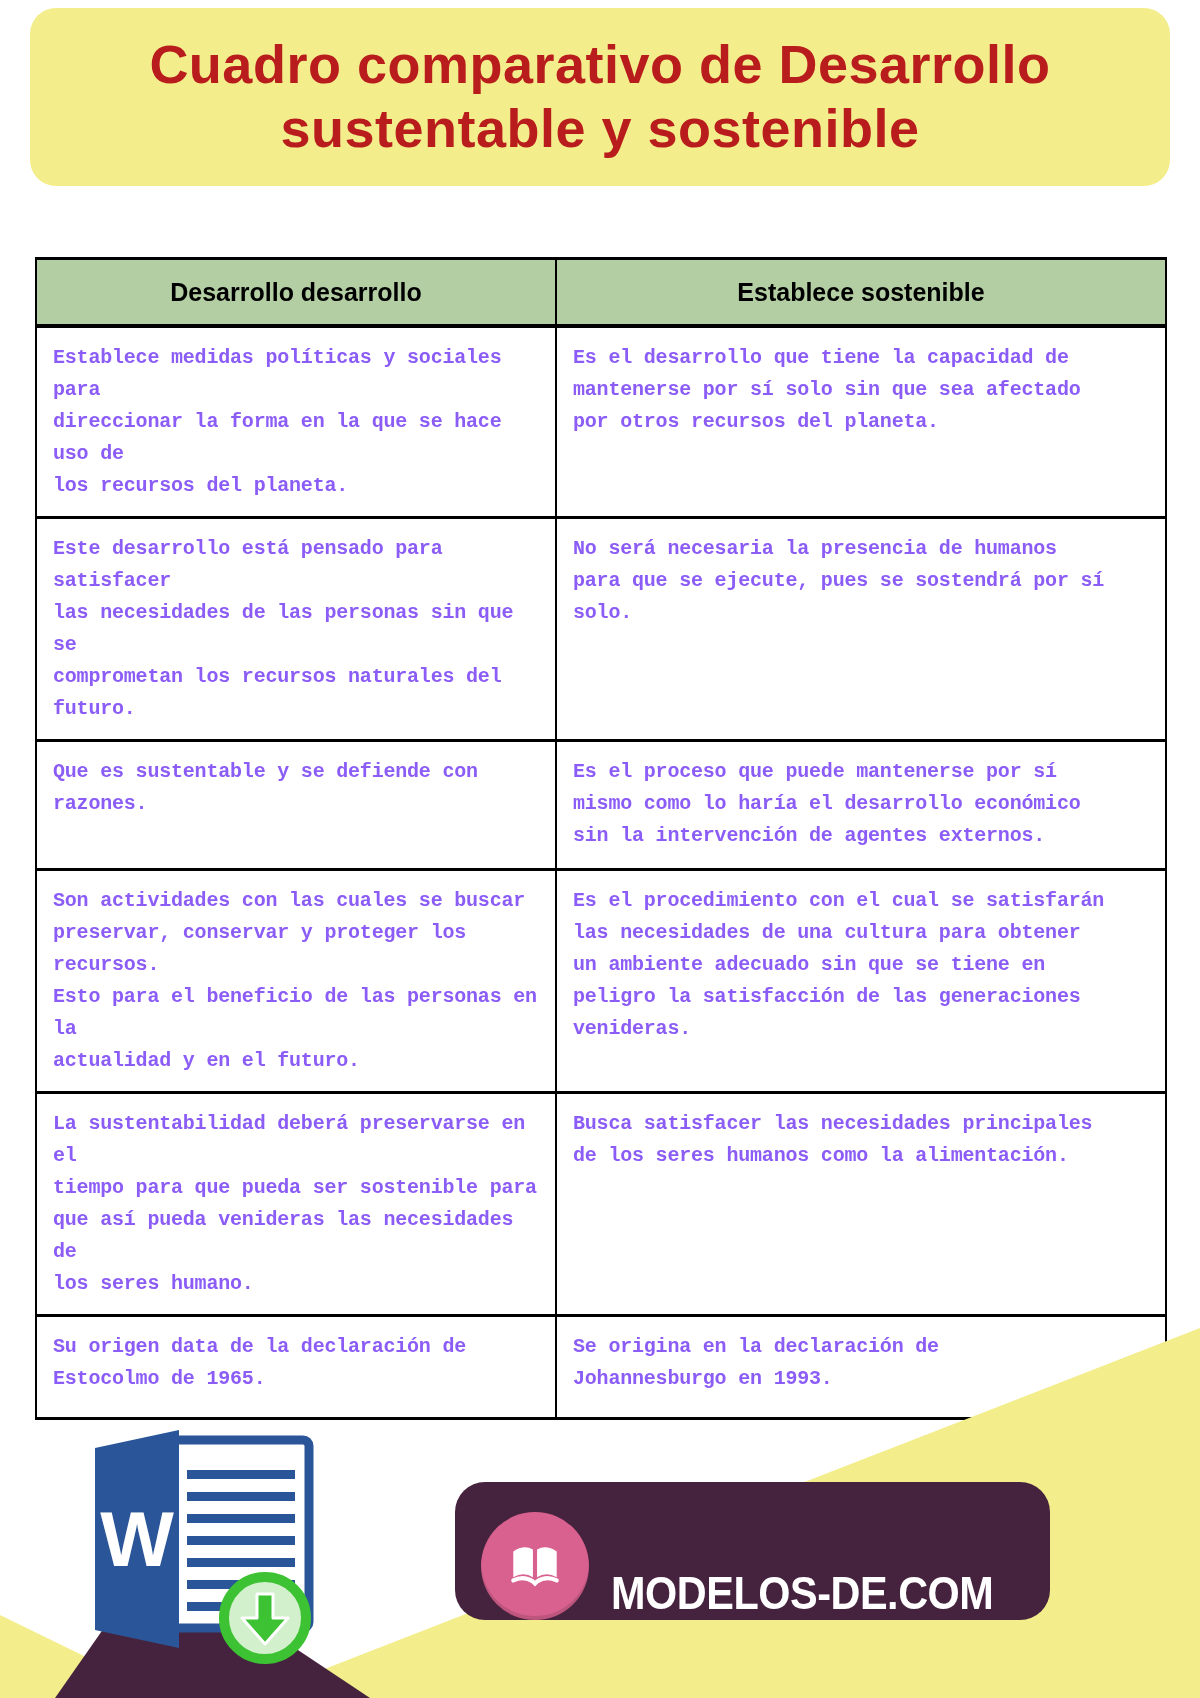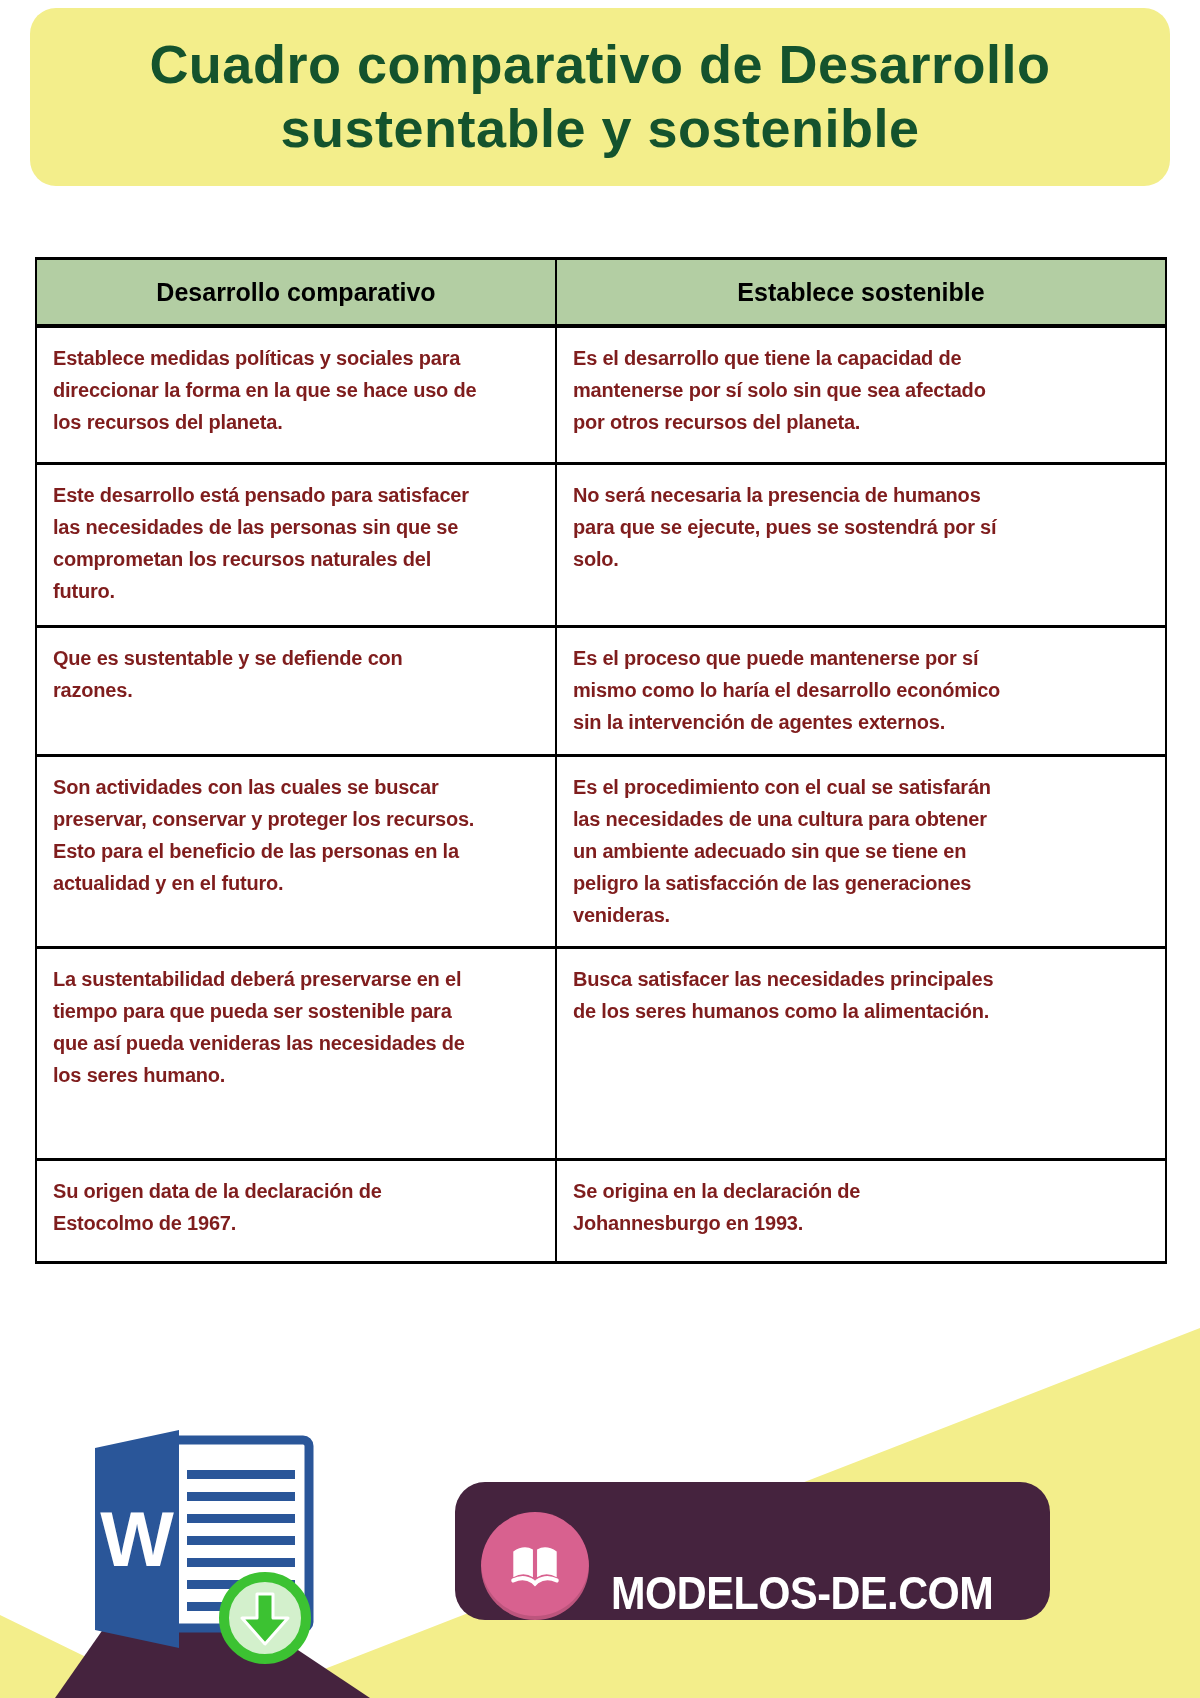--- a/index.html
+++ b/index.html
@@ -7,40 +7,40 @@
     position:relative;width:1200px;height:1698px;overflow:hidden;
     background:#ffffff;font-family:"Liberation Sans",sans-serif;
   }
   
   .banner{
     position:absolute;left:30px;top:8px;width:1140px;height:178px;
     background:#f3ee8b;border-radius:26px;
     display:flex;align-items:center;justify-content:center;
   }
   .banner h1{
-    margin:0;color:#14532d;font-size:54px;font-weight:bold;
+    margin:0;color:#b91c1c;font-size:54px;font-weight:bold;
     text-align:center;line-height:1.18;white-space:pre-line;letter-spacing:.5px;
   }
   
   .cmp-table{
     position:absolute;left:35px;top:257px;width:1130px;
     border-collapse:collapse;table-layout:fixed;background:#ffffff;
   }
   .cmp-table col.c1{width:520px;}
   .cmp-table col.c2{width:610px;}
   .cmp-table th{
     background:#b3cea3;border:3px solid #000;border-left-width:2px;border-right-width:2px;
     border-bottom-width:4px;height:62px;font-size:25px;font-weight:bold;color:#000;
     text-align:center;vertical-align:middle;
   }
   .cmp-table td{
     border:3px solid #000;border-left-width:2px;border-right-width:2px;
     vertical-align:top;padding:14px 16px;
-    font-size:20px;font-weight:bold;color:#7f1d1d;line-height:32px;
-    letter-spacing:-0.2px;white-space:pre-line;
+    font-size:20px;font-weight:bold;color:#8b5cf6;line-height:32px;
+    letter-spacing:-0.2px;white-space:pre-line;font-family:Liberation Mono, monospace;
   }
   tr.r1 td{height:106px;} tr.r2 td{height:132px;} tr.r3 td{height:98px;margin-top:36px;}
   tr.r4 td{height:161px;} tr.r5 td{height:181px;} tr.r6 td{height:72px;}
   
   .shapes{position:absolute;left:0;top:1280px;width:1200px;height:418px;}
   
   .word-icon{position:absolute;left:85px;top:1408px;width:240px;height:260px;cursor:pointer;}
   
   .badge{
     position:absolute;left:455px;top:1482px;width:595px;height:138px;
@@ -66,21 +66,21 @@
 sustentable y sostenible</h1>
   </div>
 
   <table class="cmp-table">
     <colgroup>
         <col class="c1">
         <col class="c2">
       </colgroup>
     <thead>
       <tr>
-        <th>Desarrollo comparativo</th>
+        <th>Desarrollo desarrollo</th>
         <th>Establece sostenible</th>
       </tr>
     </thead>
     <tbody>
       <tr class="r1">
         <td>Establece medidas políticas y sociales para
 direccionar la forma en la que se hace uso de
 los recursos del planeta.</td>
         <td>Es el desarrollo que tiene la capacidad de
 mantenerse por sí solo sin que sea afectado
@@ -116,21 +116,21 @@
       <tr class="r5">
         <td>La sustentabilidad deberá preservarse en el
 tiempo para que pueda ser sostenible para
 que así pueda venideras las necesidades de
 los seres humano.</td>
         <td>Busca satisfacer las necesidades principales
 de los seres humanos como la alimentación.</td>
       </tr>
       <tr class="r6">
         <td>Su origen data de la declaración de
-Estocolmo de 1967.</td>
+Estocolmo de 1965.</td>
         <td>Se origina en la declaración de
 Johannesburgo en 1993.</td>
       </tr>
     </tbody>
   </table>
 
   <svg class="shapes" viewBox="0 0 1200 418" xmlns="http://www.w3.org/2000/svg">
     <polygon points="1200,48 1200,418 250,418" fill="#f3ee8b"></polygon>
     <polygon points="0,335 170,418 0,418" fill="#f3ee8b"></polygon>
     <polygon points="155,275 370,418 55,418" fill="#45233e"></polygon>

